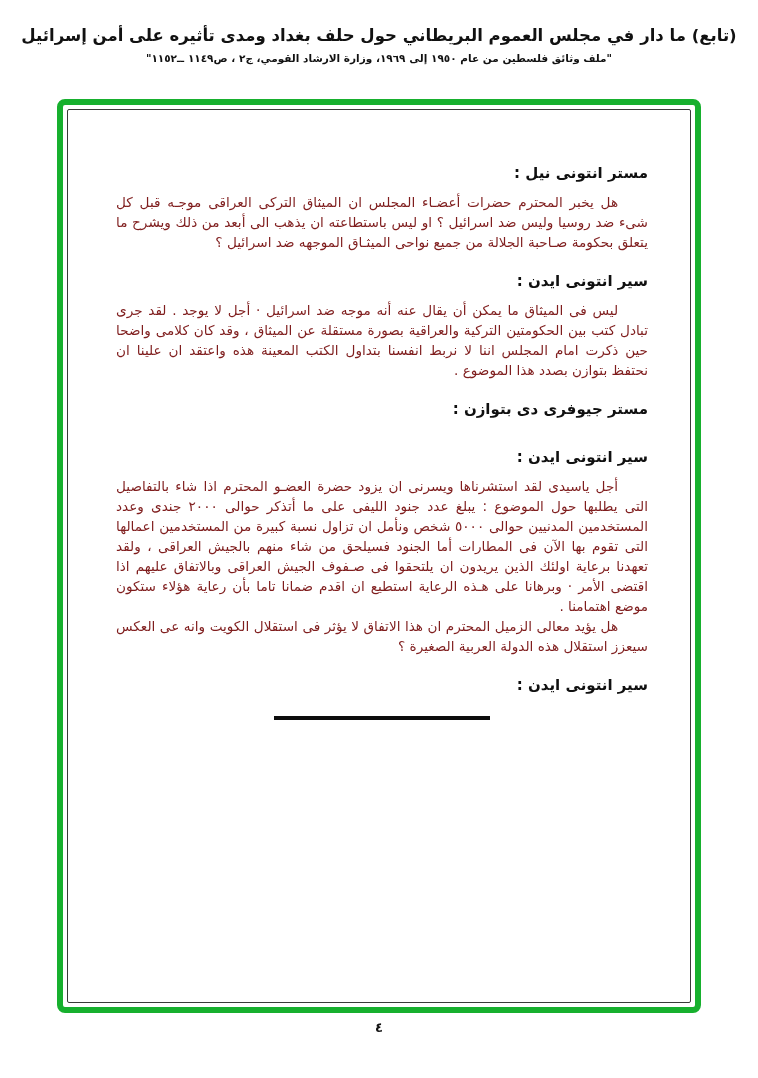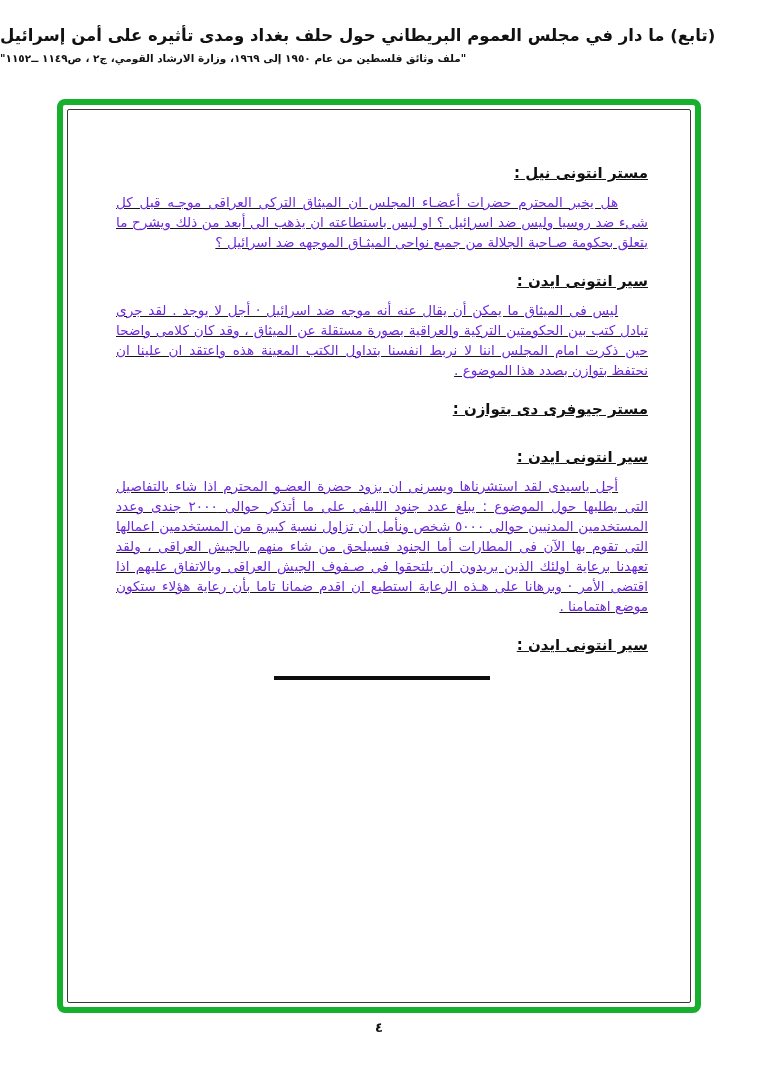--- a/index.html
+++ b/index.html
@@ -12,21 +12,21 @@
     position: relative;
     width: 758px;
     height: 1078px;
     background: #ffffff;
     overflow: hidden;
     color: #161616;
   }
   
   .header {
     direction: rtl;
-    text-align: left;
+    text-align: center;
     padding-top: 26px;
   }
   .doc-title {
     margin: 0;
     font-size: 16.5px;
     font-weight: bold;
     letter-spacing: 0;
     color: #111111;
   }
   .doc-subtitle {
@@ -48,38 +48,37 @@
     background: #ffffff;
   }
   .frame-inner {
     position: absolute;
     inset: 4px;
     border: 1px solid #3a3a3a;
     border-radius: 2px;
     box-sizing: border-box;
     padding: 32px 42px 0 48px;
     direction: rtl;
-    text-decoration: underline;
   }
   .speaker {
     margin: 0 0 10px 0;
     padding-top: 20px;
     font-size: 15px;
     font-weight: bold;
     color: #101010;
     text-align: right;
   }
   .speech {
     margin: 0;
     font-size: 13.6px;
     line-height: 20px;
     text-align: justify;
     text-align-last: right;
     text-indent: 2.2em;
-    color: #6d28d9;
+    color: #7f1d1d;
   }
   .section:first-child .speaker { padding-top: 22px; }
   .end-rule {
     width: 216px;
     height: 4px;
     background: #0d0d0d;
     margin: 22px auto 0 auto;
   }
   
   .page-number {
@@ -120,20 +119,21 @@
       <div class="section">
         <h2 class="speaker">مستر جيوفرى دى بتوازن :</h2>
       </div>
 
       <div class="section">
         <h2 class="speaker">سير انتونى ايدن :</h2>
         <p class="speech">أجل ياسيدى لقد استشرناها ويسرنى ان يزود حضرة العضـو المحترم اذا شاء بالتفاصيل التى يطلبها حول الموضوع : يبلغ عدد جنود الليفى على ما أتذكر حوالى ٢٠٠٠ جندى وعدد المستخدمين المدنيين حوالى ٥٠٠٠ شخص ونأمل ان تزاول نسبة كبيرة من المستخدمين اعمالها التى تقوم بها الآن فى المطارات أما الجنود فسيلحق من شاء منهم بالجيش العراقى ، ولقد تعهدنا برعاية اولئك الذين يريدون ان يلتحقوا فى صـفوف الجيش العراقى وبالاتفاق عليهم اذا اقتضى الأمر · وبرهانا على هـذه الرعاية استطيع ان اقدم ضمانا تاما بأن رعاية هؤلاء ستكون موضع اهتمامنا .</p>
       </div>
 
       <div class="section">
+        <p class="speech">هل يؤيد معالى الزميل المحترم ان هذا الاتفاق لا يؤثر فى استقلال الكويت وانه عى العكس سيعزز استقلال هذه الدولة العربية الصغيرة ؟</p>
       </div>
 
       <div class="section">
         <h2 class="speaker">سير انتونى ايدن :</h2>
       </div>
 
       <div class="end-rule"></div>
 
     </div>
   </div>

